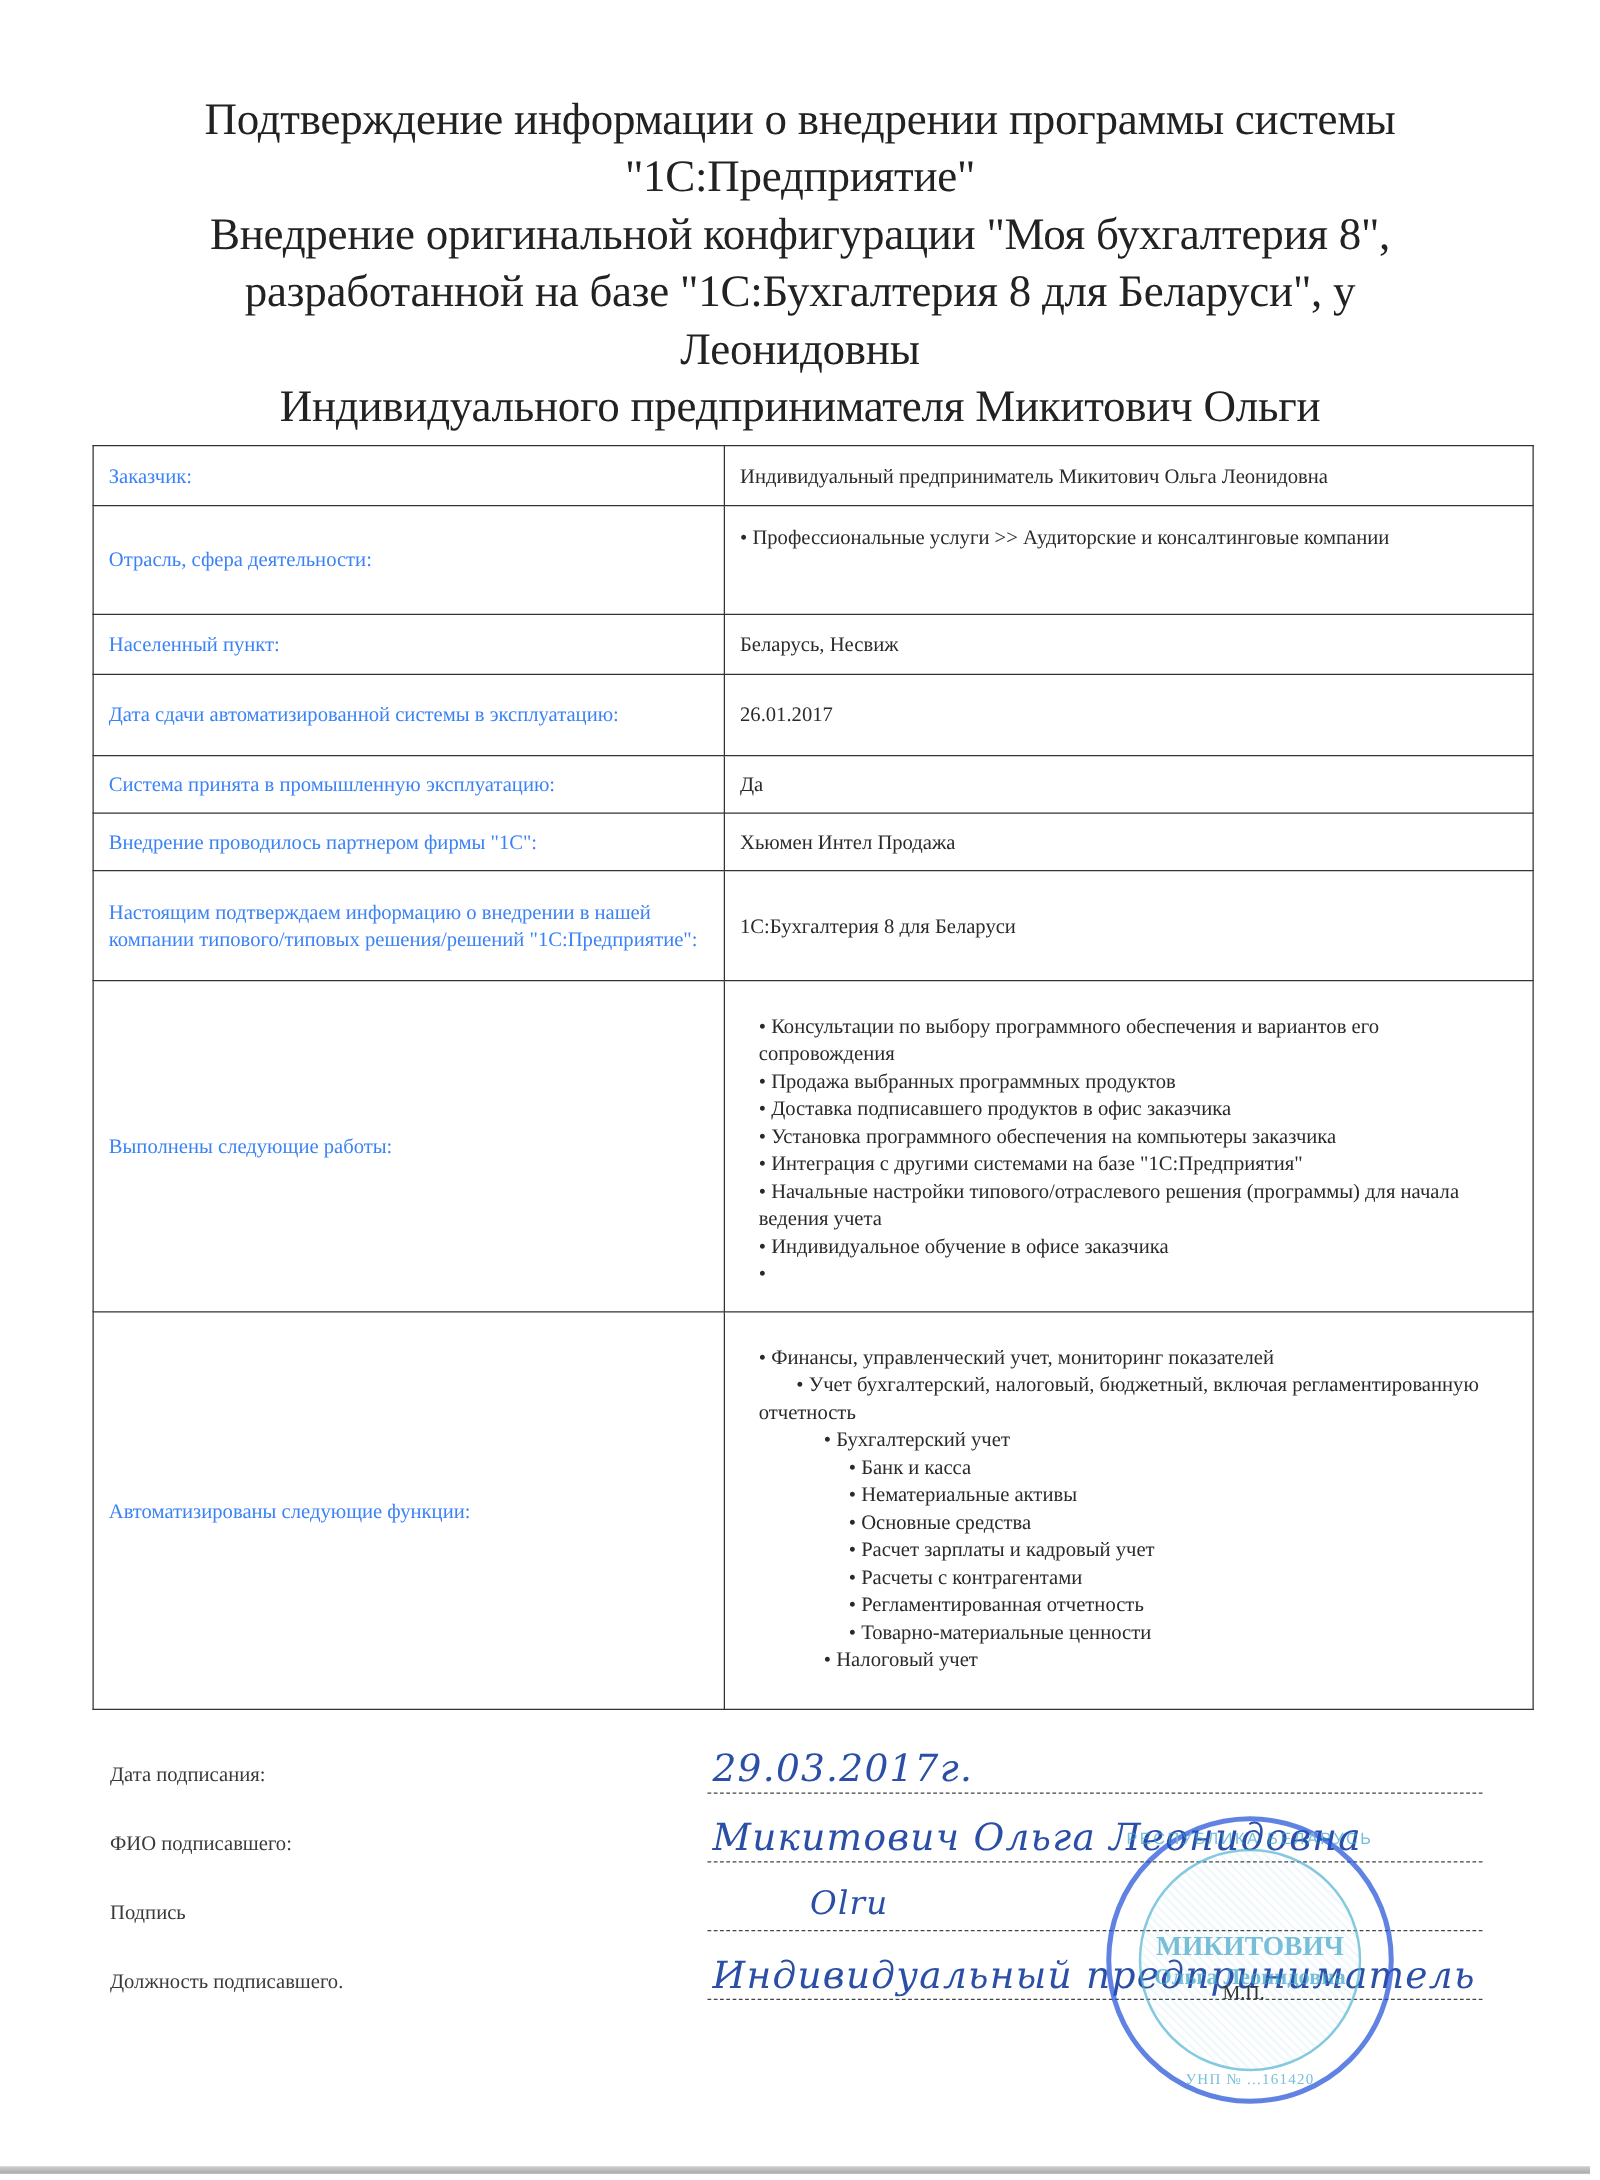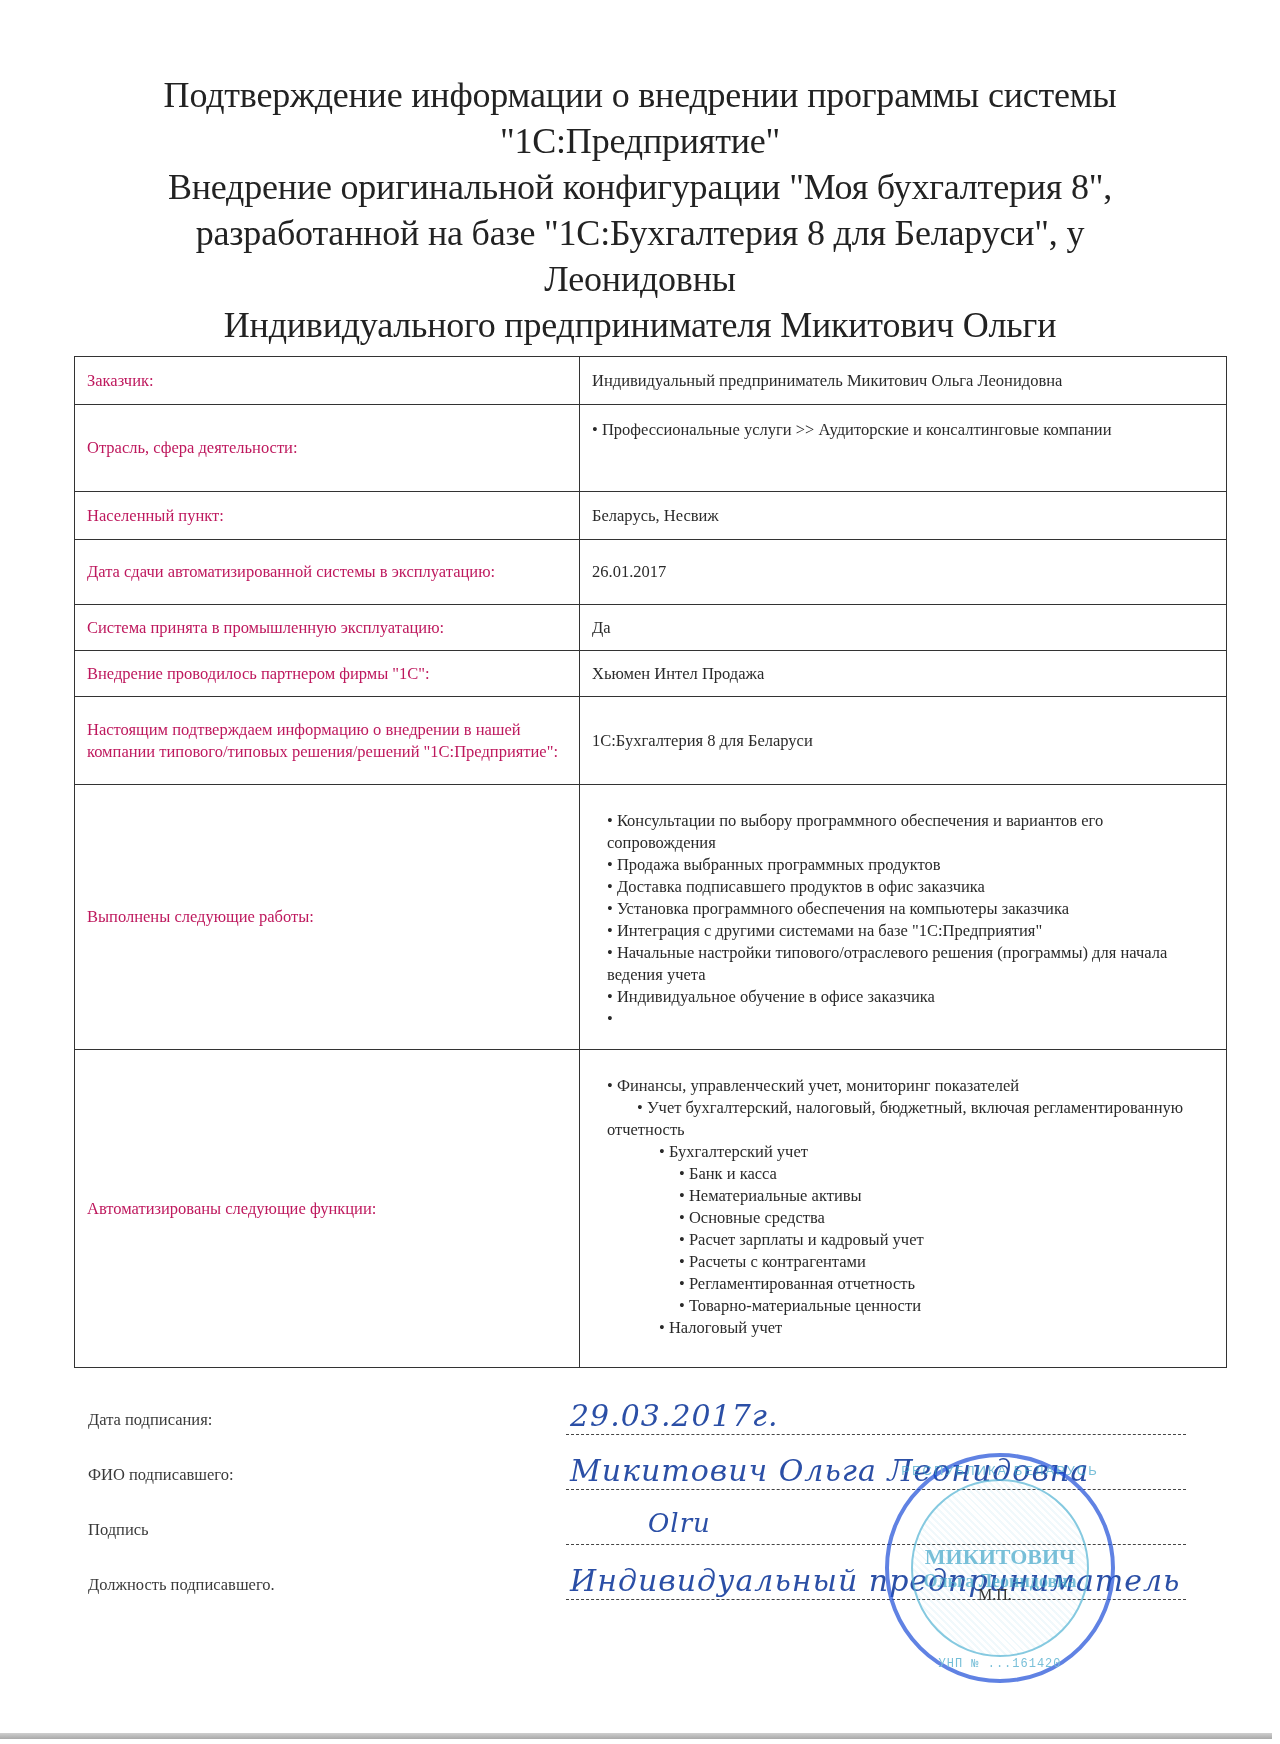--- a/index.html
+++ b/index.html
@@ -7,21 +7,21 @@
          font-family: "Liberation Serif", "DejaVu Serif", serif; color: #1a1a1a; }
 
   .title { position: absolute; left: 60px; top: 72px; width: 1160px; text-align: center;
            font-size: 36px; line-height: 46px; color: #222; letter-spacing: -0.2px; }
   .title .line { display: block; }
 
   .info-table { position: absolute; left: 74px; top: 356px; width: 1126px;
                 border-collapse: collapse; table-layout: fixed; }
   .info-table td { border: 1.4px solid #333; font-size: 16.5px; line-height: 22px;
                    padding: 4px 12px; vertical-align: middle; color: #2a2a2a; }
-  .info-table td.label { width: 480px; color: #be185d; }
+  .info-table td.label { width: 480px; color: #3b82f6; }
   .info-table td.value { width: 622px; }
   .info-table tr { }
 
   .list { margin: 15px; padding: 0; list-style: none; }
   .list li { margin: 0; padding: 0; }
   .list li.lvl0 { padding-left: 0; }
   .list li.lvl1w { padding-left: 0; text-indent: 30px; }
   .list li.lvl2 { padding-left: 52px; }
   .list li.lvl3 { padding-left: 72px; }
 
@@ -35,21 +35,21 @@
 
   .stamp { position: absolute; left: 885px; top: 1453px; width: 230px; height: 230px; border-radius: 50%;
            border: 4px solid #1d4ed8; opacity: 0.7; box-sizing: border-box; }
   .stamp-inner { position: absolute; left: 22px; top: 22px; width: 178px; height: 178px; border-radius: 50%;
                  border: 2px solid #52b3d3; box-sizing: border-box;
                  background: repeating-linear-gradient(45deg, rgba(82,179,211,0.12) 0 2px, transparent 2px 5px); }
   .stamp-top { position: absolute; left: 0; top: 6px; width: 100%; text-align: center; font-family: "Liberation Sans", sans-serif;
                font-size: 13px; color: #3ea4c8; letter-spacing: 2px; }
   .stamp-name { position: absolute; left: 0; top: 88px; width: 100%; text-align: center; font-family: "Liberation Serif", serif;
                 font-weight: bold; font-size: 22px; line-height: 24px; color: #3ea4c8; }
-  .stamp-bottom { position: absolute; left: 0; bottom: 8px; width: 100%; text-align: center; font-family: Liberation Mono, monospace;
+  .stamp-bottom { position: absolute; left: 0; bottom: 8px; width: 100%; text-align: center; font-family: Liberation Serif, serif;
                   font-size: 12px; color: #3ea4c8; letter-spacing: 1px; }
   .mp { position: absolute; left: 978px; top: 1586px; font-size: 16px; color: #333; }
 
   .bottom-bar { position: absolute; left: 0; top: 1733px; width: 1272px; height: 6px; background: linear-gradient(#cfcfcf, #a9a9a9); }
 </style>
 </head>
 <body>
 
 <div class="title">
   <span class="line">Подтверждение информации о внедрении программы системы</span>

